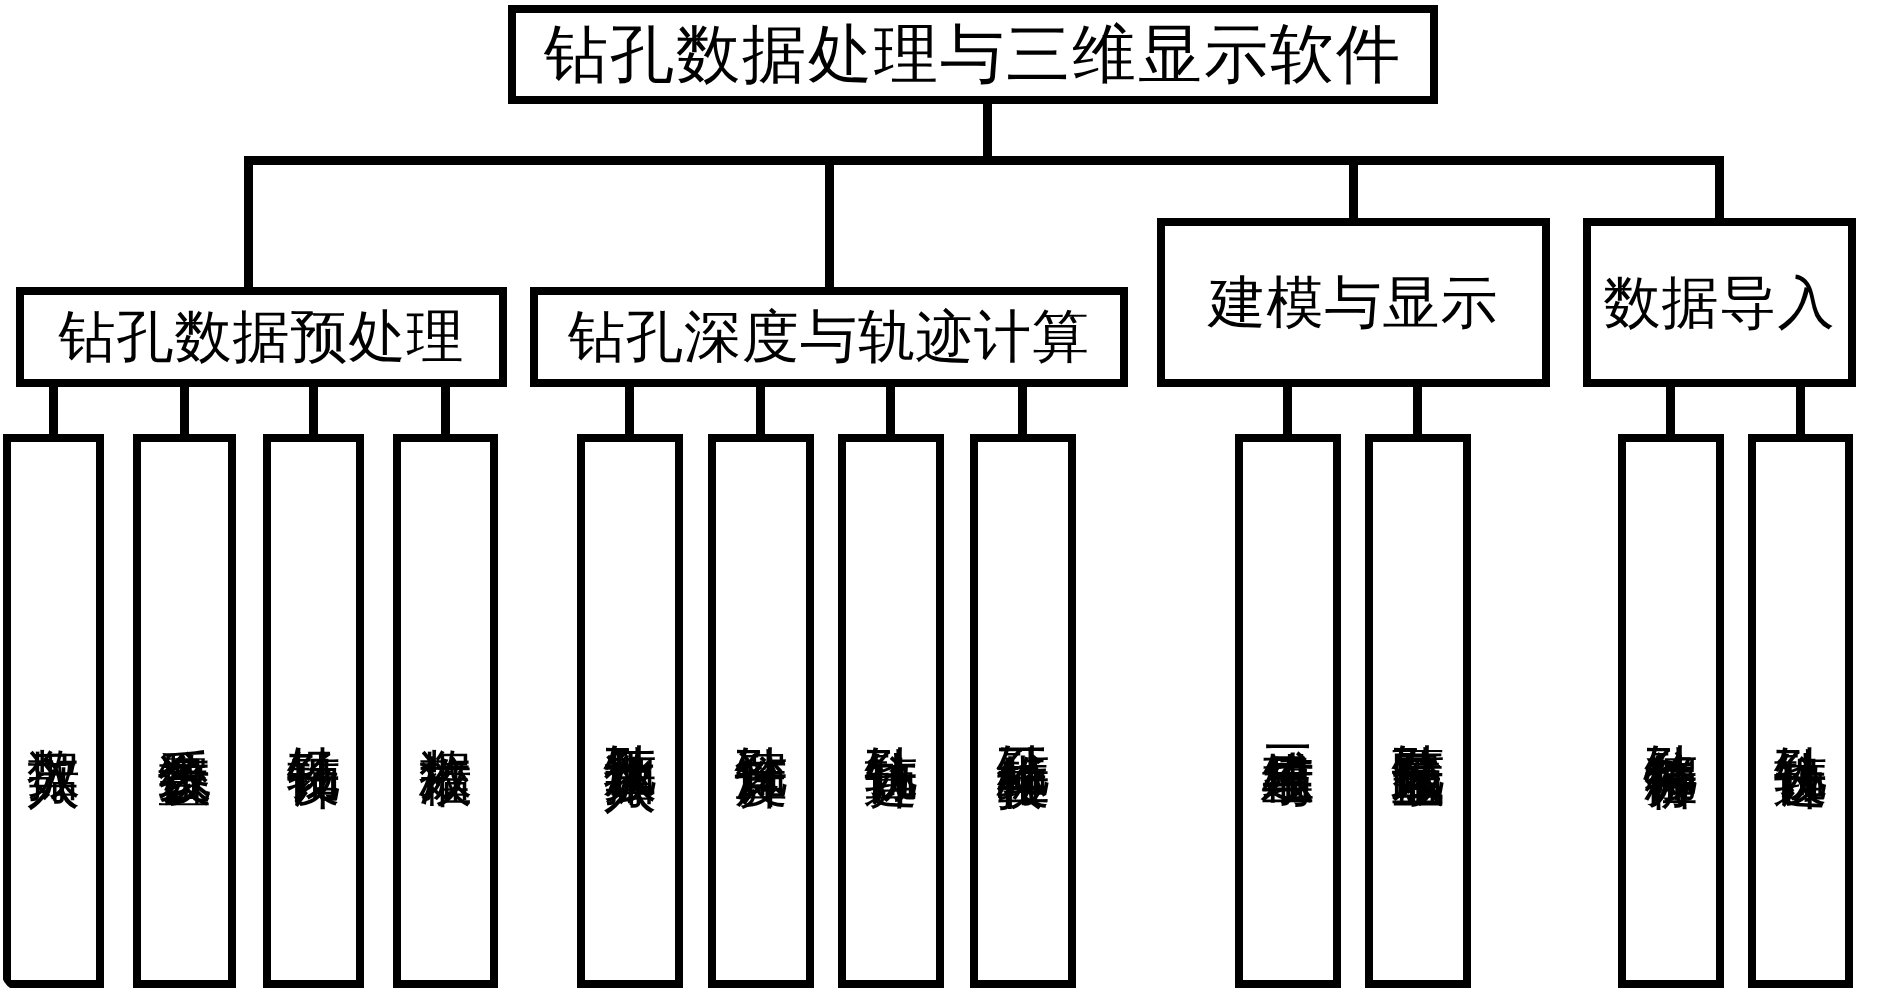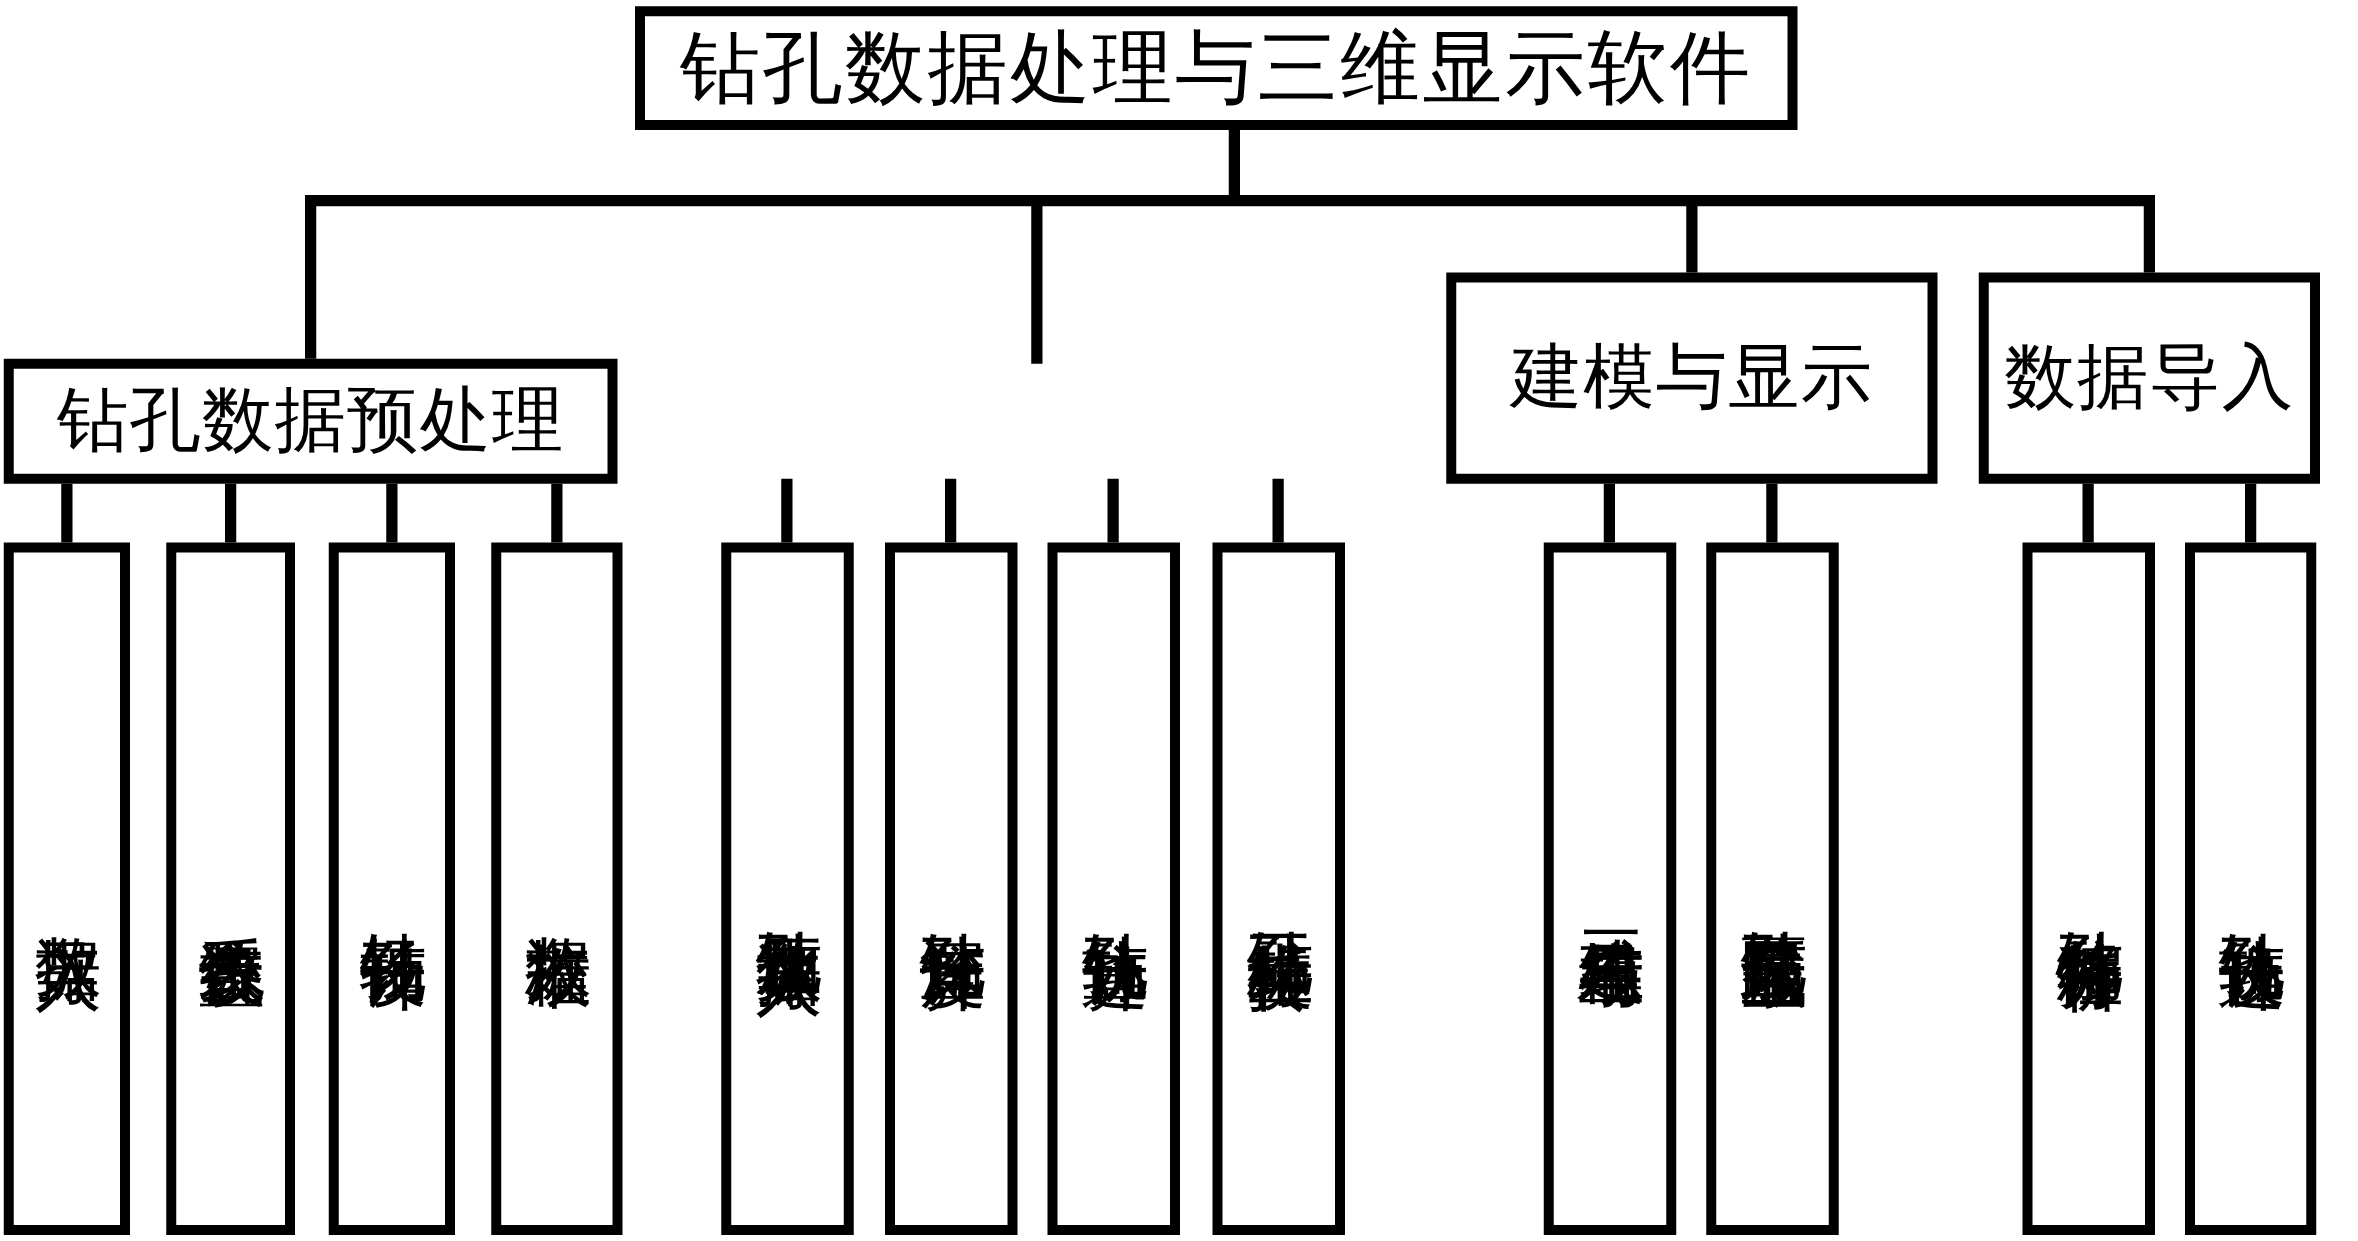--- a/index.html
+++ b/index.html
@@ -3,20 +3,21 @@
 <meta charset="utf-8">
 <style>
   html,body{margin:0;padding:0;background:#ffffff;}
   #stage{
     position:relative;
     width:1886px;height:993px;
     background:#ffffff;
     font-family:"Liberation Serif","DejaVu Serif",serif;
     color:#000;
     overflow:hidden;
+    border-radius:25px;
   }
   .box{
     position:absolute;
     box-sizing:border-box;
     border:8px solid #000;
     background:#fff;
     display:flex;
     align-items:center;
     justify-content:center;
     text-align:center;
@@ -58,24 +59,27 @@
   <div class="vline" style="left:1018px;top:383px;height:55px;"></div>
   <div class="vline" style="left:1283px;top:383px;height:55px;"></div>
   <div class="vline" style="left:1413px;top:383px;height:55px;"></div>
   <div class="vline" style="left:1666px;top:383px;height:55px;"></div>
   <div class="vline" style="left:1796px;top:383px;height:55px;"></div>
 
   <div class="box root-box" style="left:508px;top:5px;width:930px;height:99px;">
     <span>钻孔数据处理与三维显示软件</span>
   </div>
 
-  <div class="box group-box" style="left:3px;top:287px;width:491px;height:100px;text-align:center;">
+  <div class="box group-box" style="left:16px;top:287px;width:491px;height:100px;text-align:center;">
     <span>钻孔数据预处理</span>
   </div>
 
+  <div class="box group-box" style="left:530px;top:287px;width:598px;height:100px;">
+    <span>钻孔深度与轨迹计算</span>
+  </div>
 
   <div class="box group-box" style="left:1157px;top:218px;width:393px;height:169px;">
     <span>
       <span style="display:block">建模与显示</span>
     </span>
   </div>
 
   <div class="box group-box" style="left:1583px;top:218px;width:273px;height:169px;">
     <span>
       <span style="display:block">数据导入</span>

